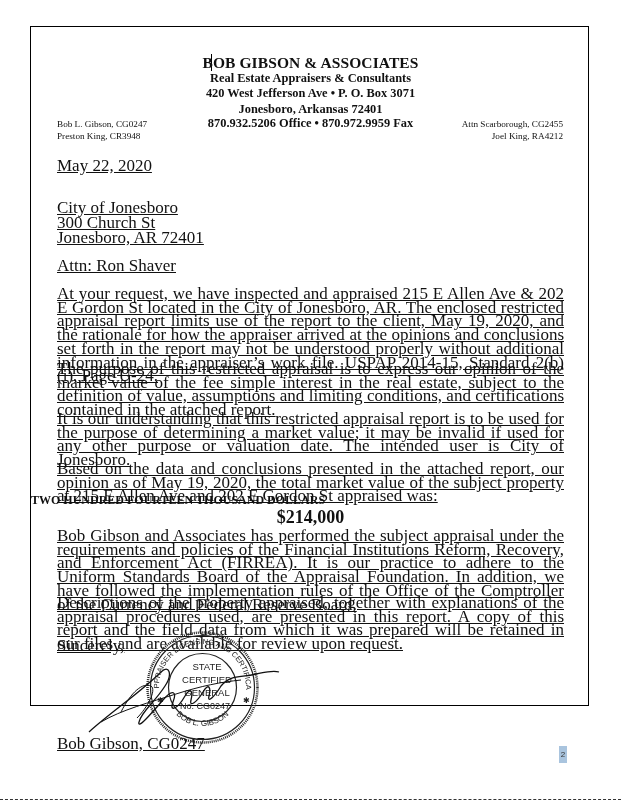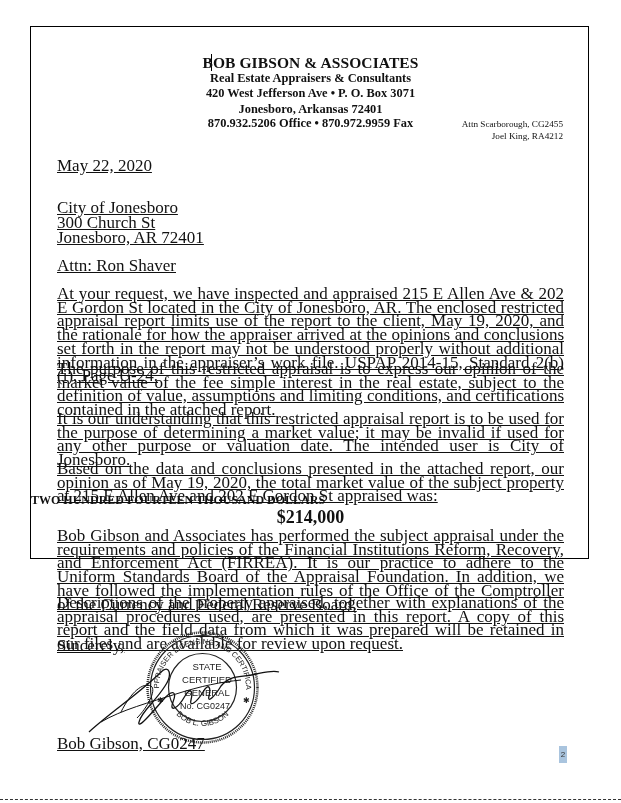--- a/index.html
+++ b/index.html
@@ -1,21 +1,21 @@
 <!DOCTYPE html>
 <html><head>
   <meta charset="utf-8">
   <style>
     html, body { margin: 0; padding: 0; background: #ffffff; }
     body {
       width: 621px; height: 803px; position: relative; overflow: hidden;
       font-family: "Liberation Serif", "DejaVu Serif", serif; color: #111;
     }
     .page {
-      position: absolute; left: 30px; top: 26px; width: 559px; height: 533px;
+      position: absolute; left: 30px; top: 26px; width: 559px; height: 680px;
       border: 1.5px solid #000; box-sizing: border-box; background: #fff;
     }
     .cut-line {
       position: absolute; left: 0; top: 799px; width: 621px; height: 0;
       border-top: 1.5px dashed #333;
     }
     .lh-title {
       position: absolute; left: 0; width: 559px; top: 27px; text-align: center;
       font-weight: bold; font-size: 15.5px; letter-spacing: 0.1px;
     }
@@ -69,20 +69,24 @@
 <body>
 
 <div class="page">
   <div class="caret"></div>
   <div class="lh-title">BOB GIBSON &amp; ASSOCIATES</div>
   <div class="lh-line lh-sub">Real Estate Appraisers &amp; Consultants</div>
   <div class="lh-line lh-addr">420 West Jefferson Ave  •  P. O. Box 3071</div>
   <div class="lh-line lh-city">Jonesboro, Arkansas 72401</div>
   <div class="lh-line lh-phone">870.932.5206 Office  •  870.972.9959 Fax</div>
 
+  <div class="staff staff-left">
+    <div>Bob L. Gibson, CG0247</div>
+    <div>Preston King, CR3948</div>
+  </div>
   <div class="staff staff-right">
     <div>Attn Scarborough, CG2455</div>
     <div>Joel King, RA4212</div>
   </div>
 
   <div class="body-text date">May 22, 2020</div>
   <div class="body-text addr">
     <span class="p-nl">City of Jonesboro</span>
     <span class="p-nl">300 Church St</span>
     <span class="p-nl">Jonesboro, AR 72401</span>

